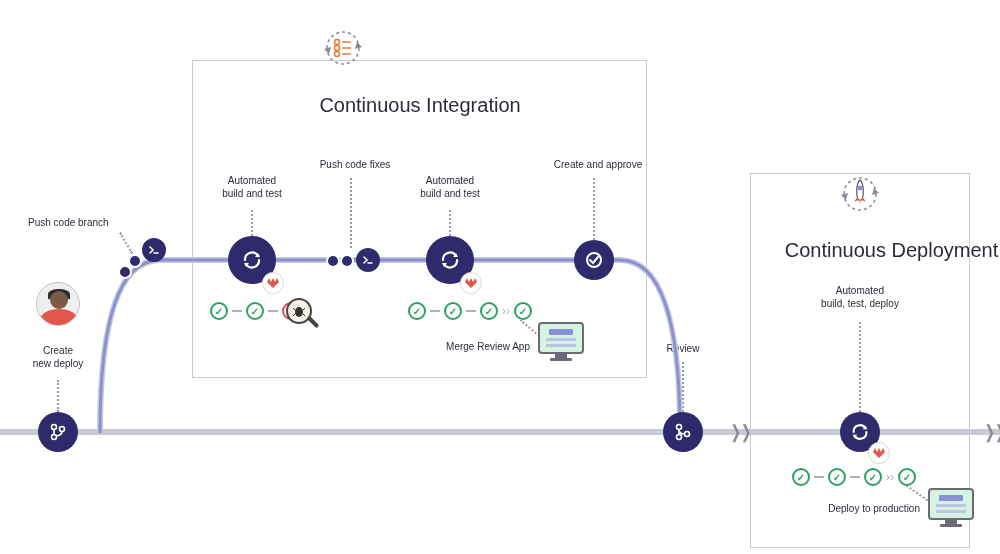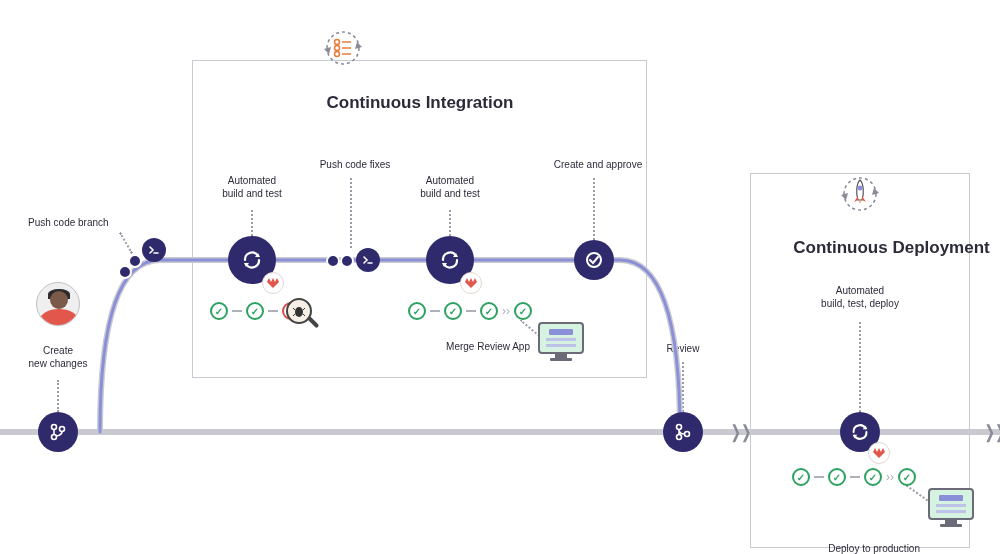--- a/index.html
+++ b/index.html
@@ -13,22 +13,22 @@
   }
   .label {
     position: absolute;
     font-size: 10px;
     color: #2b2b3a;
     text-align: center;
     line-height: 1.3;
     white-space: pre-line;
   }
   .title-label {
-    font-weight: 700;
-    font-size: 17px;
+    font-weight: 400;
+    font-size: 20px;
   }
   .box {
     position: absolute;
     border: 1px solid #c9c9d1;
     background: transparent;
   }
   .box-ci { left: 192px; top: 60px; width: 455px; height: 318px; }
   .box-cd { left: 750px; top: 173px; width: 220px; height: 375px; }
   .node {
     position: absolute;
@@ -184,21 +184,21 @@
 <div class="node" style="left:38px; top:412px;">
   <svg width="20" height="20" viewBox="0 0 20 20">
     <circle cx="6" cy="5" r="2.5" fill="none" stroke="#fff" stroke-width="1.6"></circle>
     <circle cx="6" cy="15" r="2.5" fill="none" stroke="#fff" stroke-width="1.6"></circle>
     <circle cx="14" cy="7" r="2.5" fill="none" stroke="#fff" stroke-width="1.6"></circle>
     <path d="M 6 7.5 L 6 12.5 M 14 9.5 Q 14 13 8.5 14" fill="none" stroke="#fff" stroke-width="1.6"></path>
   </svg>
 </div>
 <div class="dotted" style="left:57px; top:380px; height:32px;"></div>
 <div class="label" style="left:18px; top:344px; width:80px;">Create
-new changes</div>
+new deploy</div>
 
 <div class="small-dot" style="left:118px; top:265px;"></div>
 <div class="small-dot" style="left:128px; top:254px;"></div>
 <div class="node" style="left:142px; top:238px; width:24px; height:24px;">
   <svg width="12" height="12" viewBox="0 0 12 12">
     <path d="M 2 3 L 5 6 L 2 9 M 6 9 L 10 9" stroke="#fff" stroke-width="1.6" fill="none" stroke-linecap="round"></path>
   </svg>
 </div>
 <div class="dotted" style="left:125px; top:231px; height:24px; transform:rotate(-30deg);"></div>
 <div class="label" style="left:28px; top:216px; width:140px; text-align:left;">Push code branch</div>
@@ -324,21 +324,21 @@
   <span class="pipe-circle pipe-green">✓</span>
   <span class="pipe-dash"></span>
   <span class="pipe-circle pipe-green">✓</span>
   <span class="pipe-dash"></span>
   <span class="pipe-circle pipe-green">✓</span>
   <span class="pipe-chev">››</span>
   <span class="pipe-circle pipe-green">✓</span>
 </div>
 <div class="dotted" style="left:916px; top:480px; height:26px; transform:rotate(-55deg);"></div>
 
-<div class="label" style="left:770px; top:502px; width:150px; text-align:right;margin-top:40px;">Deploy to production</div>
+<div class="label" style="left:770px; top:502px; width:150px; text-align:right;">Deploy to production</div>
 <div class="monitor" style="left:928px; top:488px;">
   <div class="screen">
       <div class="bar"></div>
       <div class="bar2"></div>
       <div class="bar2"></div>
     </div>
   <div class="stand"></div>
     <div class="base"></div>
 </div>
 

